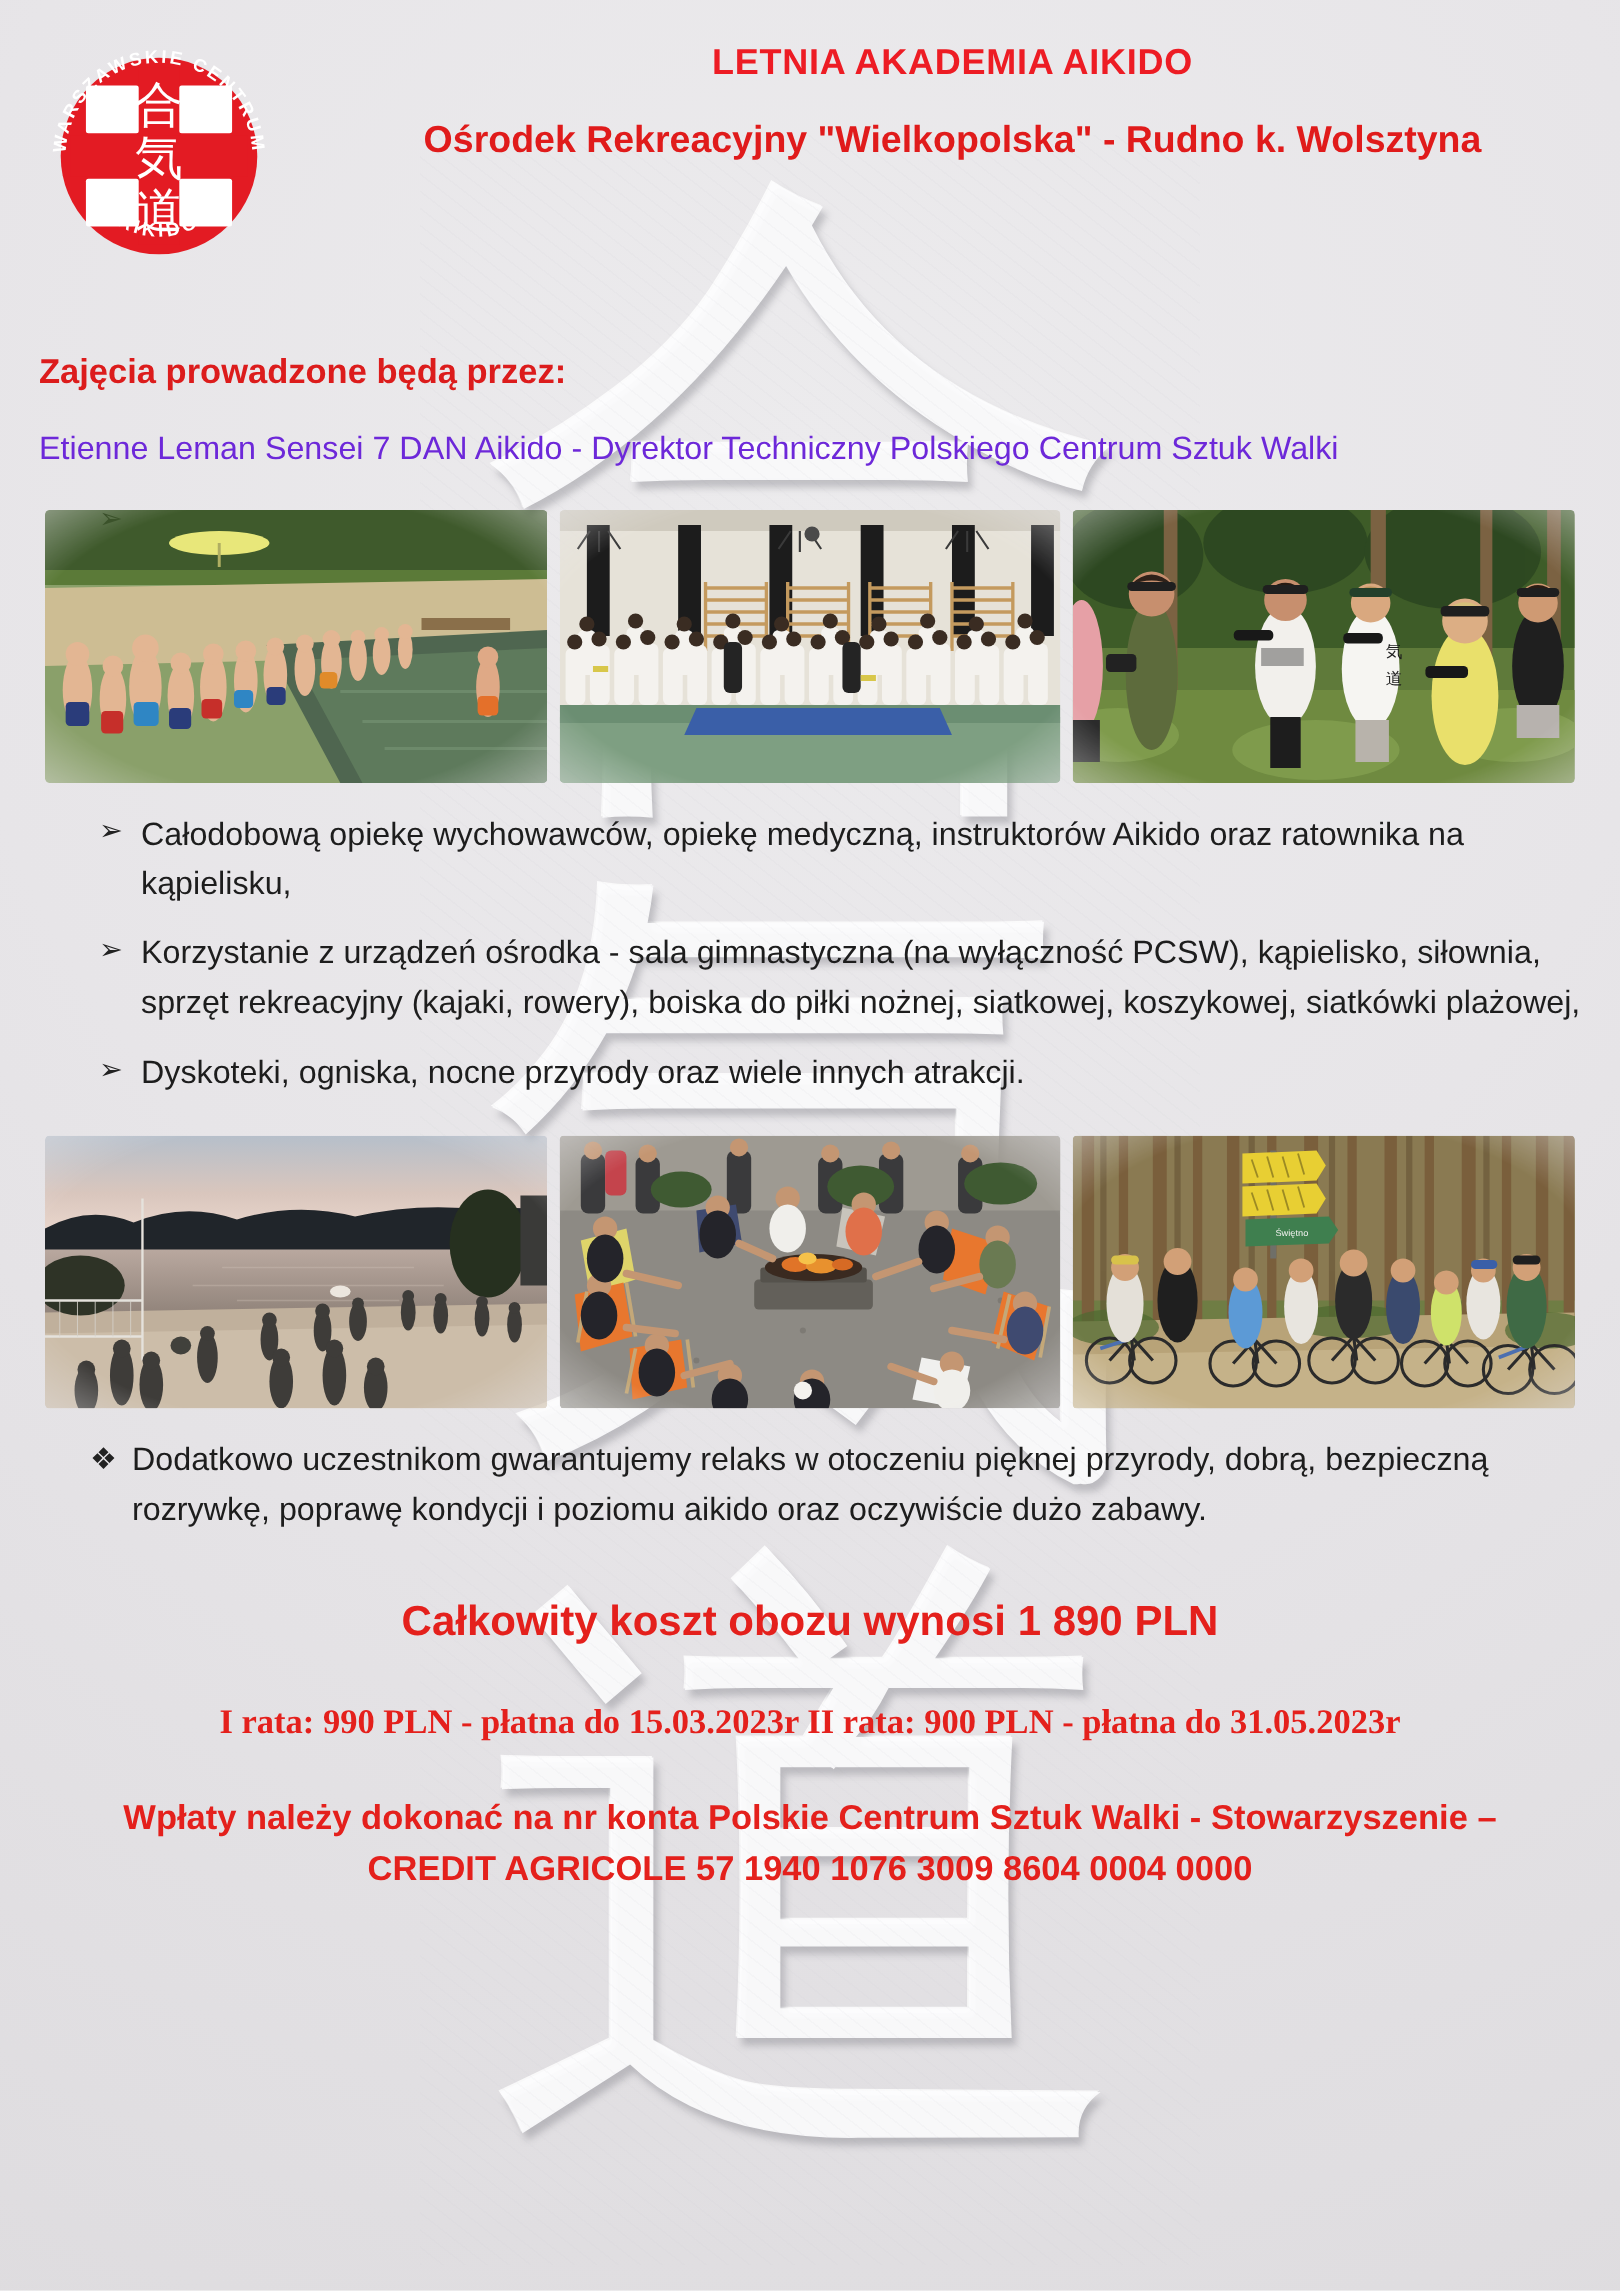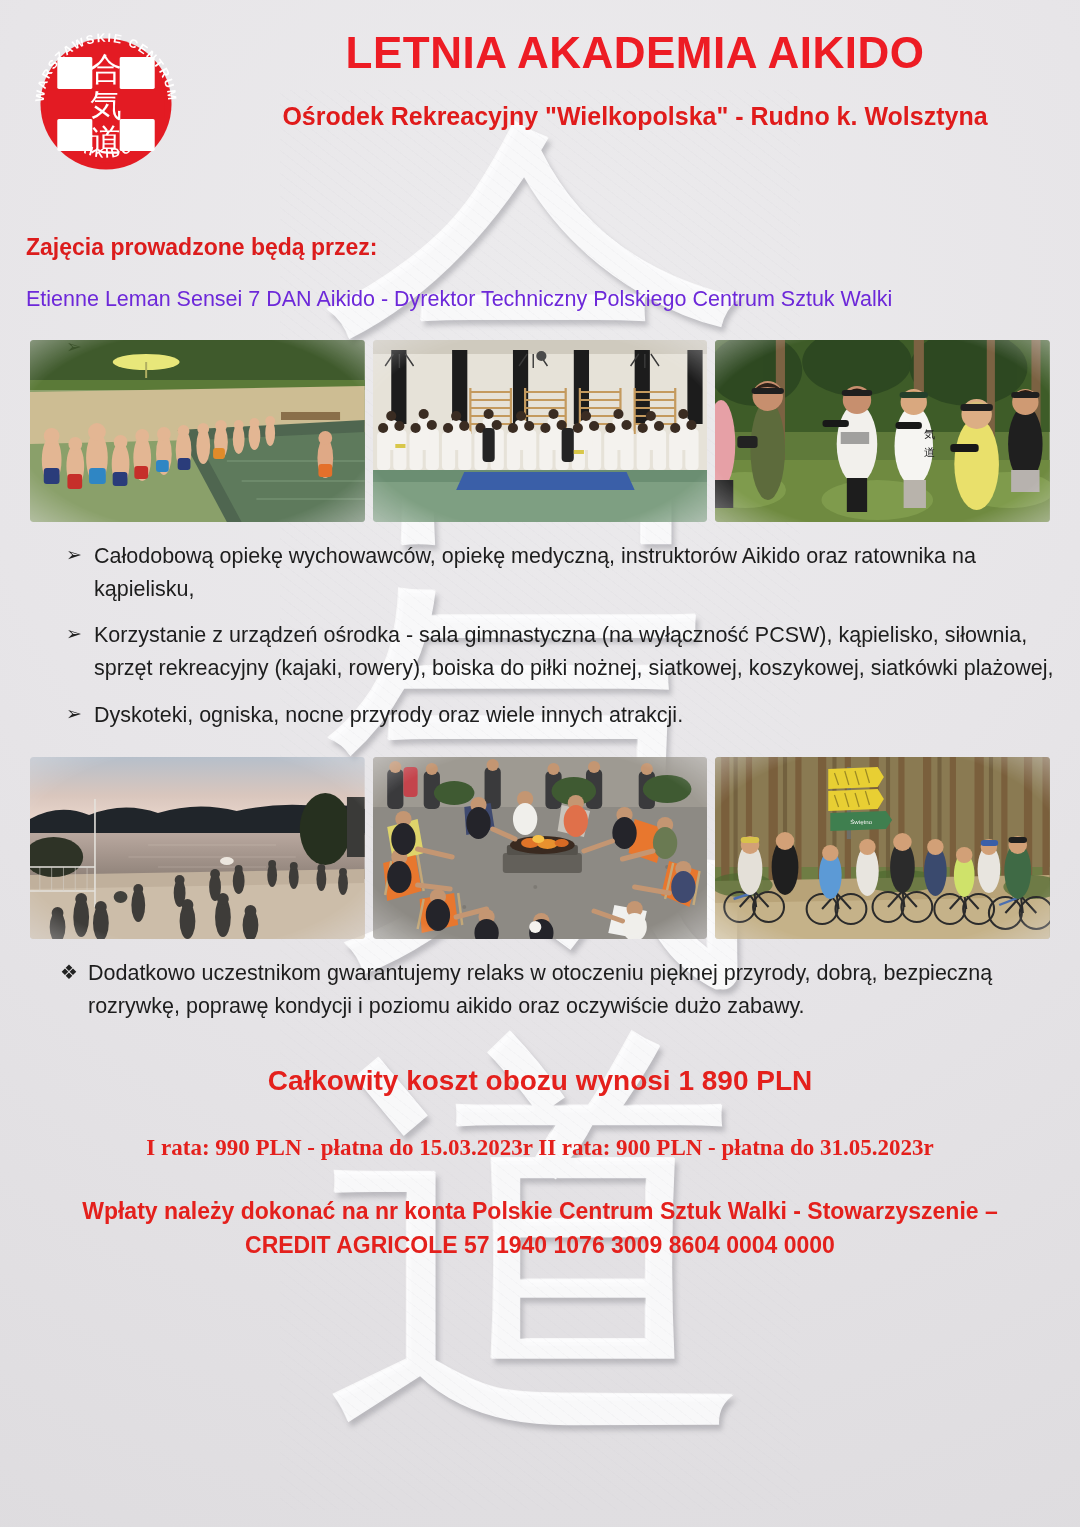--- a/index.html
+++ b/index.html
@@ -77,21 +77,21 @@
   .logo svg { display:block; width:168px; height:168px; }
 
   .title-block {
     position:absolute;
     left:190px; right:0; top:28px;
     text-align:center;
   }
   .title-main {
     color:#ed1c24;
     font-weight:bold;
-    font-size:44px;
+    font-size:24px;
     letter-spacing:.5px;
     line-height:1.15;
   }
   .title-dates {
     color:#ed1c24;
     font-weight:bold;
     font-size:35px;
     margin-top:24px;
     line-height:1.15;
   }

